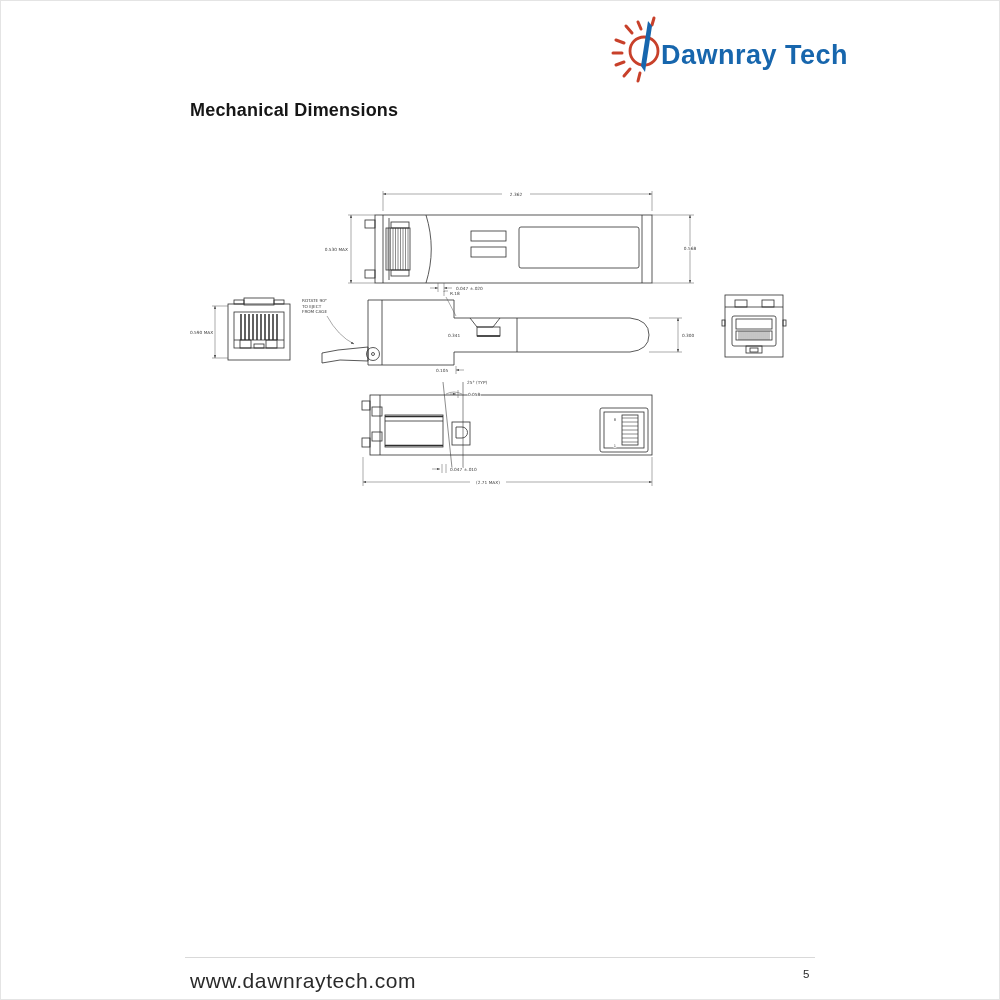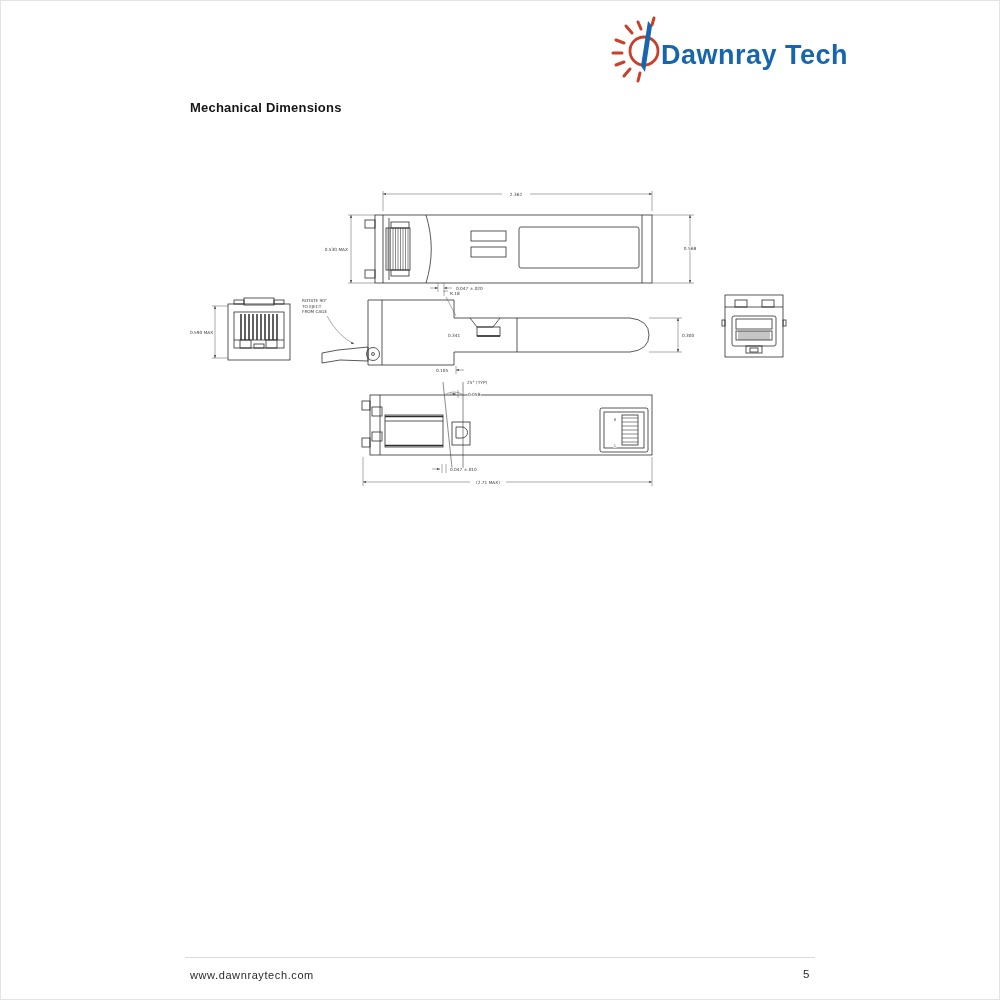--- a/index.html
+++ b/index.html
@@ -1,22 +1,22 @@
 <!DOCTYPE html>
 <html><head>
 <meta charset="utf-8">
 <style>
   html,body{margin:0;padding:0;background:#fff;}
   .page{position:relative;width:1000px;height:1000px;background:#ffffff;overflow:hidden;
         font-family:"Liberation Sans",sans-serif;outline:1px solid #e4e4e4;outline-offset:-1px;text-align:right;}
-  .heading{position:absolute;left:190px;top:100px;font-size:13px;font-weight:bold;color:#161616;letter-spacing:.2px;}
+  .heading{position:absolute;left:190px;top:100px;font-size:18px;font-weight:bold;color:#161616;letter-spacing:.2px;}
   .logo{position:absolute;left:608px;top:12px;width:240px;height:74px;}
   .drawing{position:absolute;left:190px;top:170px;width:620px;height:330px;}
   .footer-line{position:absolute;left:185px;top:957px;width:630px;height:1px;background:#d9d9d9;}
-  .footer-url{position:absolute;left:190px;top:969px;font-size:11px;color:#2a2a2a;letter-spacing:.6px;}
+  .footer-url{position:absolute;left:190px;top:969px;font-size:21px;color:#2a2a2a;letter-spacing:.6px;}
   .footer-page{position:absolute;left:803px;top:968px;font-size:11.5px;color:#2a2a2a;}
   
   .ln{stroke:#2e2e2e;stroke-width:.8;fill:none;}
   .lt{stroke:#2e2e2e;stroke-width:.55;fill:none;}
   .hv{stroke:#2e2e2e;stroke-width:1.5;fill:none;}
   .dl{stroke:#555;stroke-width:.5;fill:none;}
   .drawing text{font-family:"DejaVu Sans",sans-serif;fill:#3b3b3b;paint-order:stroke;stroke:#ffffff;stroke-width:1.3px;}
   .dim{font-size:4.3px;}
   .nt{font-size:4.2px;}
   .pn{font-size:3.6px;}

